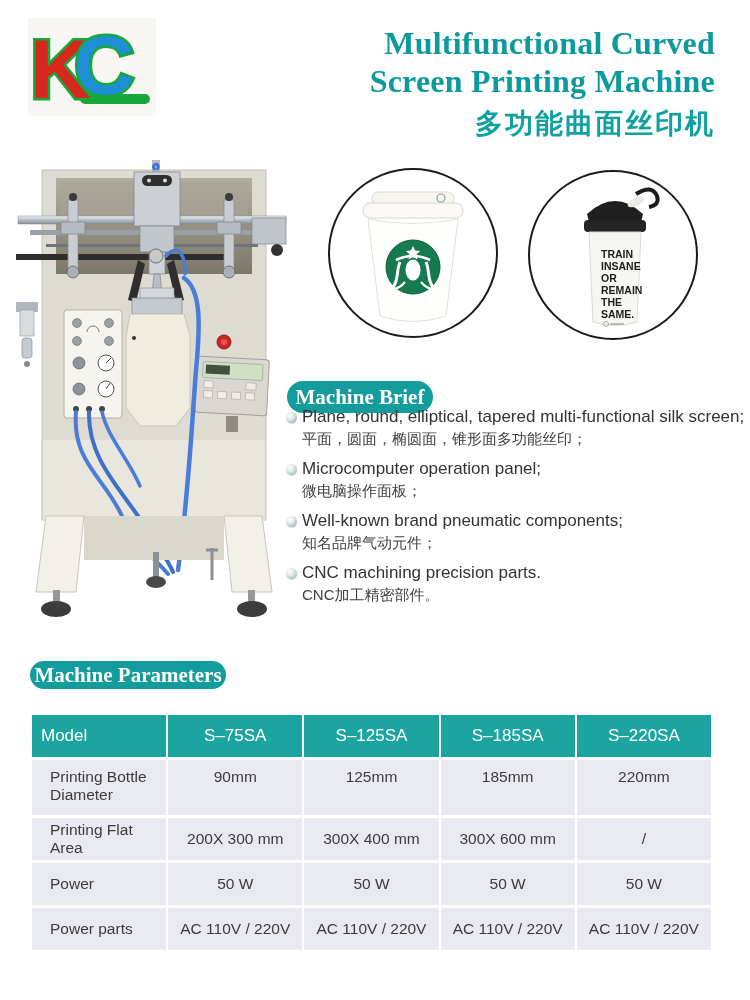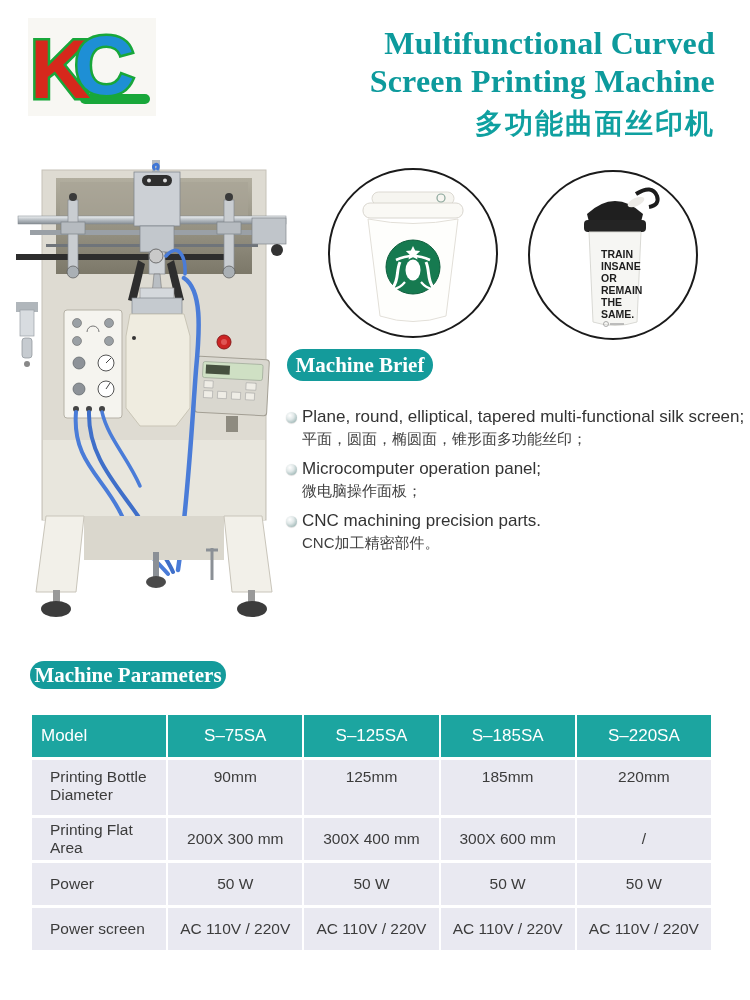--- a/index.html
+++ b/index.html
@@ -19,21 +19,21 @@
   
   .prod-circle{position:absolute;width:166px;height:166px;border:2px solid #1b1b1b;
                border-radius:50%;background:#fff;overflow:hidden;}
   .circle-cup{left:328px;top:168px;}
   .circle-shaker{left:528px;top:170px;}
 
   
   .pill{position:absolute;background:#149b9b;border-radius:17px;color:#fff;
         font-family:"Liberation Serif",serif;font-weight:bold;font-size:21px;
         display:flex;align-items:center;justify-content:center;}
-  .pill-brief{left:287px;top:349px;width:146px;height:32px;}
+  .pill-brief{left:287px;top:381px;width:146px;height:32px;}
   .pill-params{left:30px;top:661px;width:196px;height:28px;}
 
   
   .brief-list{position:absolute;left:286px;top:407px;width:464px;}
   .brief-item{position:relative;padding-left:16px;margin-bottom:10px;}
   .pearl{position:absolute;left:0;top:5px;width:11px;height:11px;border-radius:50%;
          background:radial-gradient(circle at 35% 32%,#ffffff 0%,#dfe7e7 40%,#a9bfbe 75%,#84a6a4 100%);
          box-shadow:0 .5px 1px rgba(0,0,0,.25);}
   .brief-en{font-size:17px;font-weight:normal;color:#333;line-height:20px;}
   .brief-zh{font-size:15px;color:#404040;line-height:20px;margin-top:2px;}
@@ -236,20 +236,25 @@
       <div class="brief-en">Plane, round, elliptical, tapered multi-functional silk screen;</div>
       <div class="brief-zh">平面，圆面，椭圆面，锥形面多功能丝印；</div>
     </div>
     <div class="brief-item">
       <span class="pearl"></span>
       <div class="brief-en">Microcomputer operation panel;</div>
       <div class="brief-zh">微电脑操作面板；</div>
     </div>
     <div class="brief-item">
       <span class="pearl"></span>
+      <div class="brief-en">Well-known brand pneumatic components;</div>
+      <div class="brief-zh">知名品牌气动元件；</div>
+    </div>
+    <div class="brief-item">
+      <span class="pearl"></span>
       <div class="brief-en">CNC machining precision parts.</div>
       <div class="brief-zh">CNC加工精密部件。</div>
     </div>
   </div>
 
   <div class="pill pill-params">
     <span>Machine Parameters</span>
   </div>
 
   <table class="param-table">
@@ -276,21 +281,21 @@
       <td>/</td>
     </tr>
     <tr>
       <td class="first">Power</td>
       <td>50 W</td>
       <td>50 W</td>
       <td>50 W</td>
       <td>50 W</td>
     </tr>
     <tr>
-      <td class="first">Power screen</td>
+      <td class="first">Power parts</td>
       <td>AC 110V / 220V</td>
       <td>AC 110V / 220V</td>
       <td>AC 110V / 220V</td>
       <td>AC 110V / 220V</td>
     </tr>
   </tbody>
     </table>
 
 </div>
 

